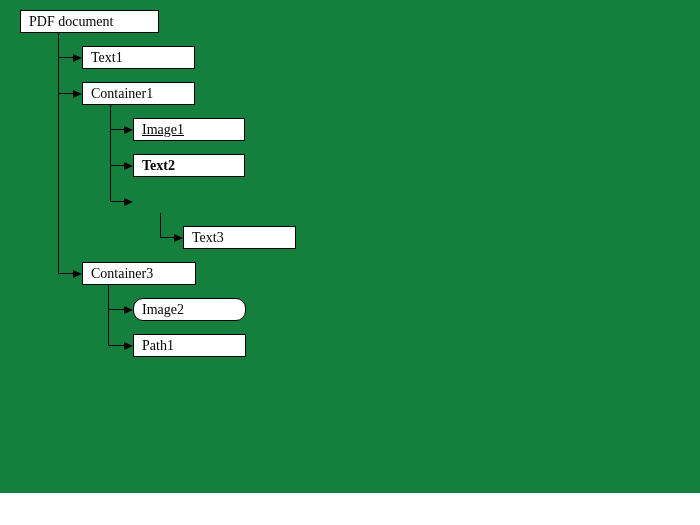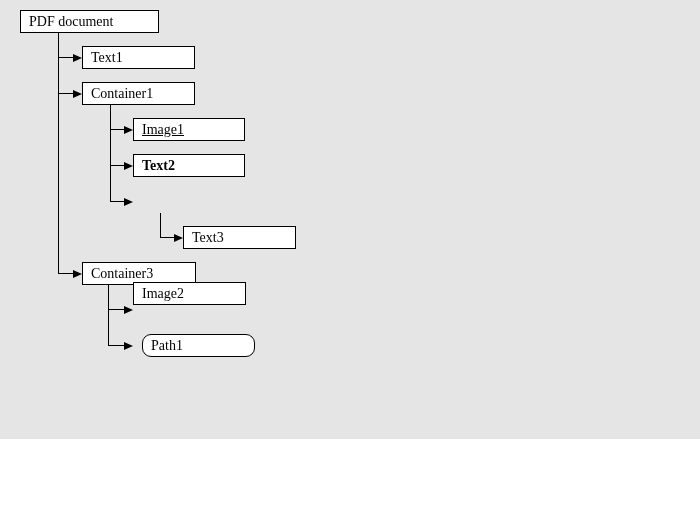--- a/index.html
+++ b/index.html
@@ -6,22 +6,22 @@
     margin: 0;
     padding: 0;
     background: #ffffff;
     width: 700px;
     height: 525px;
     font-family: "Liberation Serif", "DejaVu Serif", serif;
   }
   #canvas {
     position: relative;
     width: 700px;
-    height: 439px;
-    background: #e5e5e5;
+    height: 493px;
+    background: #15803d;
     overflow: hidden;
   }
   .node {
     position: absolute;
     box-sizing: border-box;
     border: 1px solid #000000;
     background: #ffffff;
     color: #000000;
     font-size: 14px;
     display: flex;
@@ -61,23 +61,23 @@
 
   <div class="node" style="left:133px; top:118px; width:112px; height:23px;text-decoration:underline;">Image1</div>
 
   <div class="node" style="left:133px; top:154px; width:112px; height:23px;font-weight:bold;">Text2</div>
 
 
   <div class="node" style="left:183px; top:226px; width:113px; height:23px;">Text3</div>
 
   <div class="node" style="left:82px;  top:262px; width:114px; height:23px;padding-left:8px;">Container3</div>
 
-  <div class="node" style="left:133px; top:282px; width:113px; height:23px;">Image2</div>
+  <div class="node" style="left:133px; top:298px; width:113px; height:23px;border-radius:10px;">Image2</div>
 
-  <div class="node" style="left:142px; top:334px; width:113px; height:23px;border-radius:9px;">Path1</div>
+  <div class="node" style="left:133px; top:334px; width:113px; height:23px;">Path1</div>
 
   <div class="vline" style="left:58px; top:33px; height:241px;"></div>
 
   <div class="hline" style="left:58px; top:57px; width:15px;"></div>
   <div class="arrowhead" style="left:73px; top:54px;"></div>
 
   <div class="hline" style="left:58px; top:93px; width:15px;"></div>
   <div class="arrowhead" style="left:73px; top:90px;"></div>
 
   <div class="hline" style="left:58px; top:273px; width:15px;"></div>

